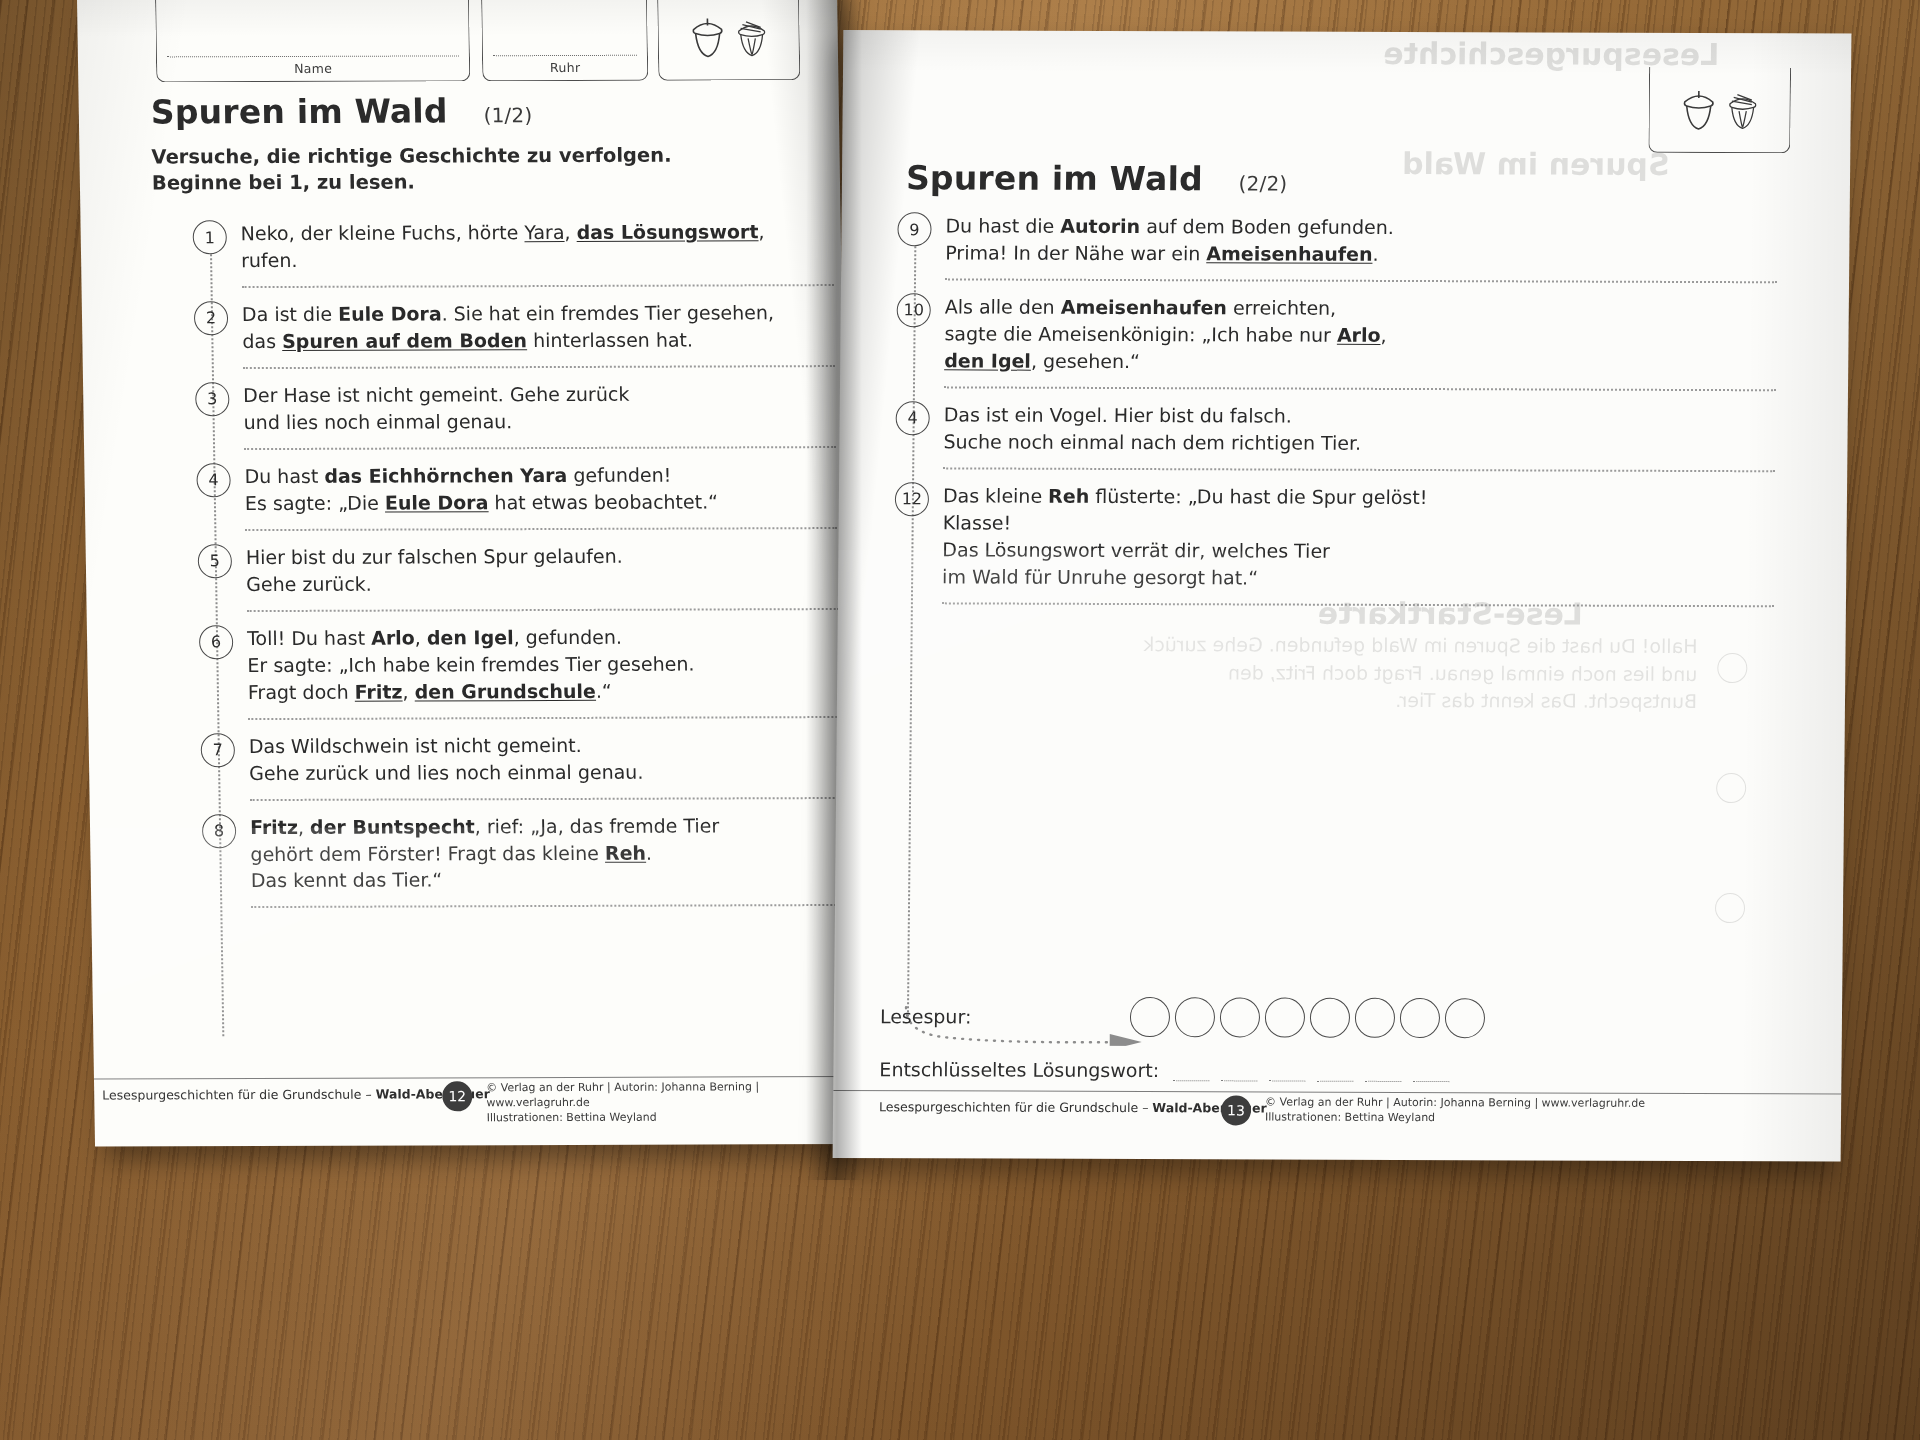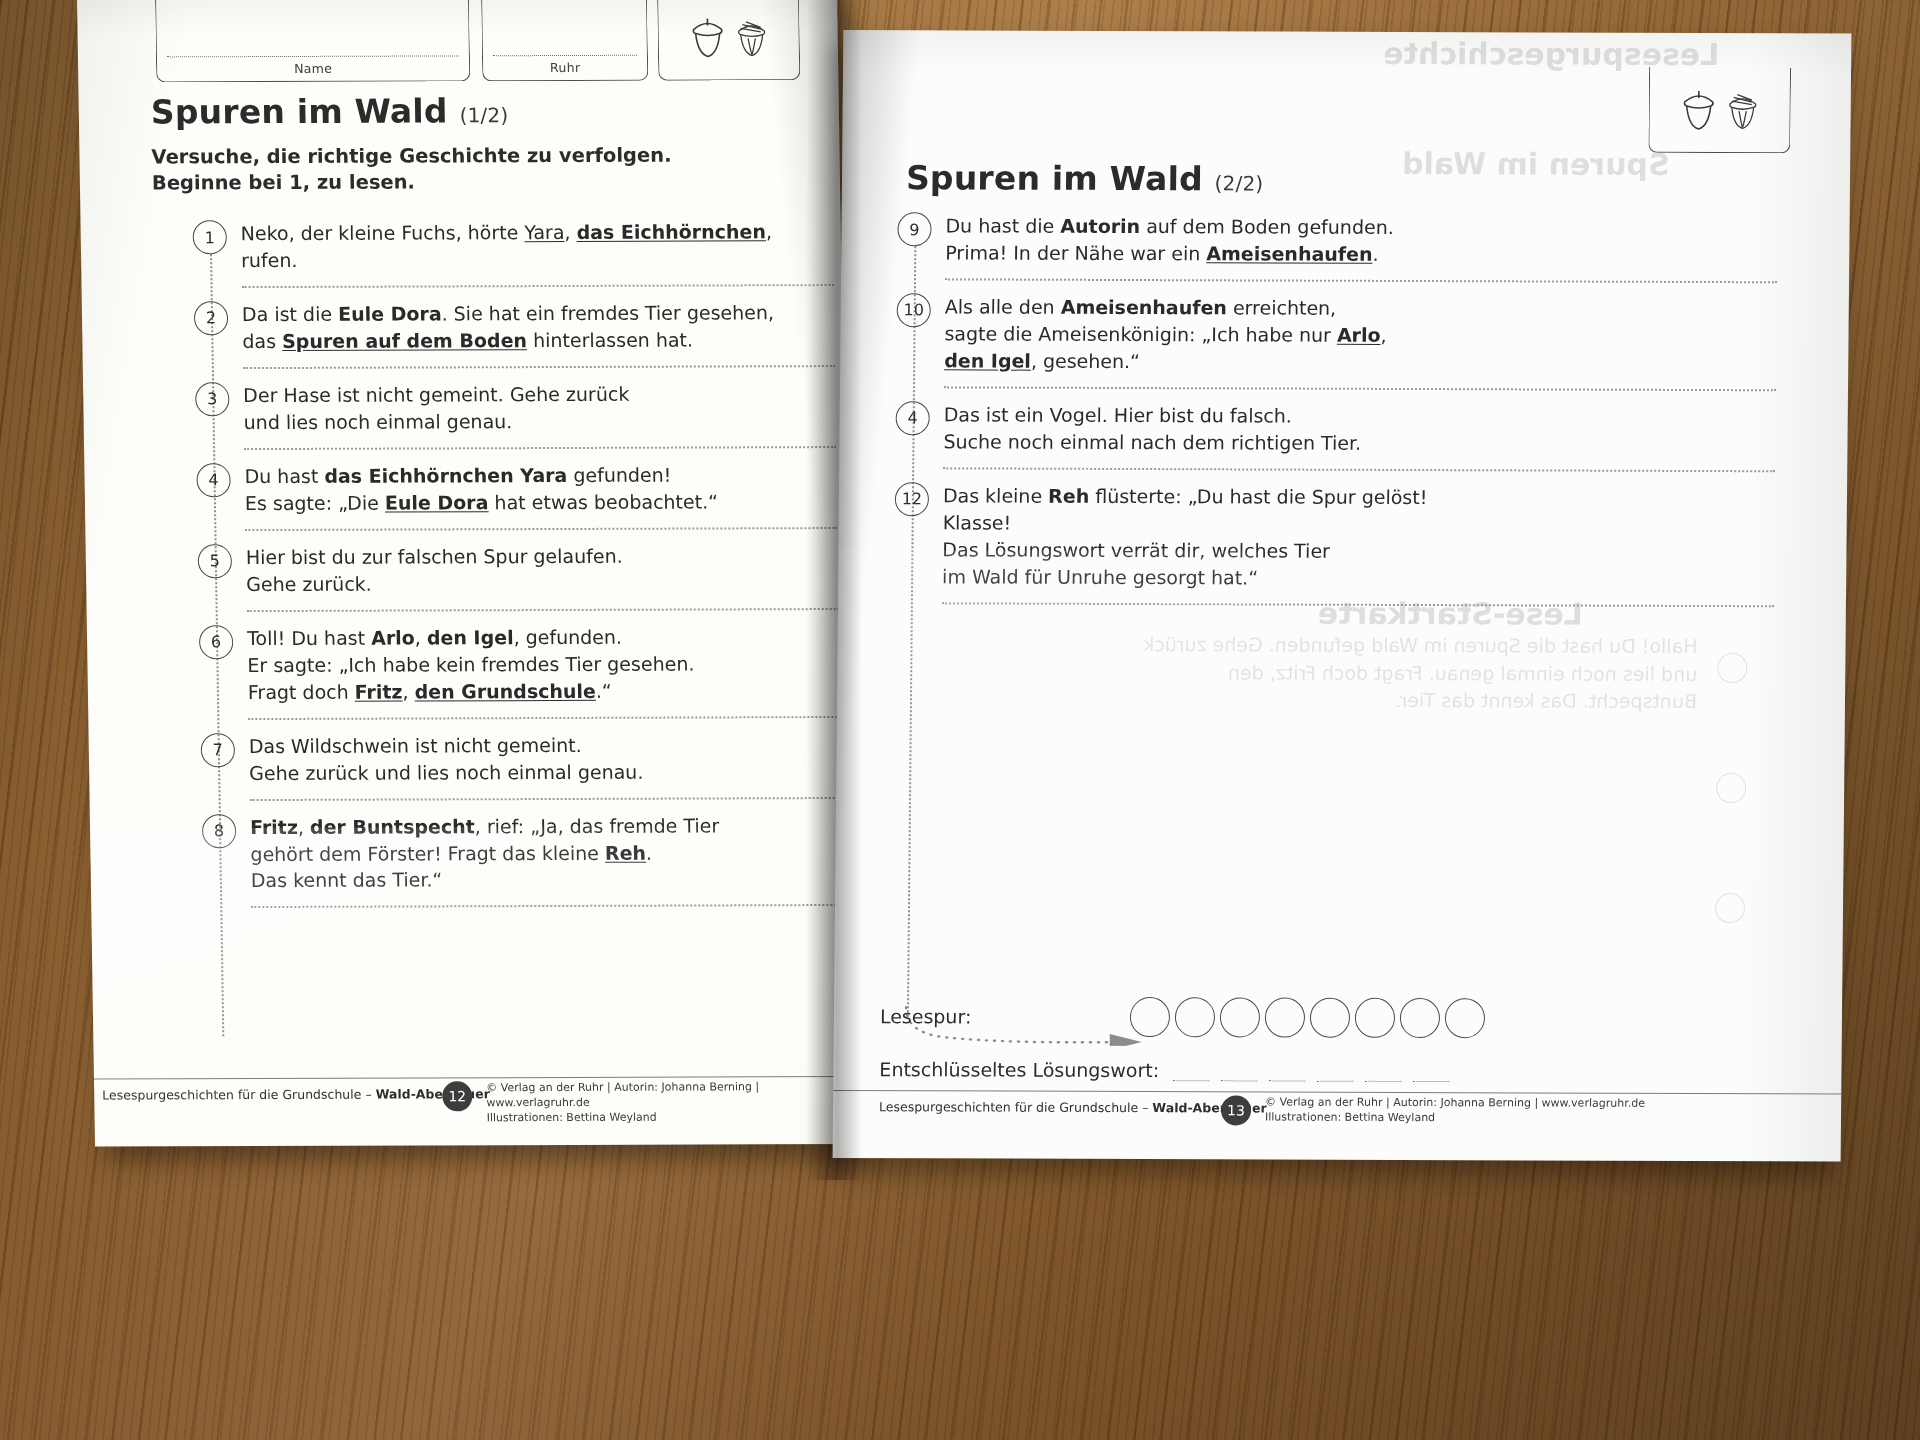--- a/index.html
+++ b/index.html
@@ -94,21 +94,21 @@
 
   
   .title {
     position: absolute;
     font-family: "DejaVu Sans", sans-serif;
     color: #2b2b2b;
     font-weight: 600;
   }
   #title-left { top: 104px; left: 72px; font-size: 33px; letter-spacing: .2px; }
   #title-right { top: 128px; left: 64px; font-size: 33px; letter-spacing: .2px; }
-  .title .part { font-size: 20px; font-weight: 400; color: #3a3a3a; }
+  .title .part { font-size: 20px; font-weight: 400; color: #3a3a3a; margin-left: 24px; }
 
   .instr {
     position: absolute; left: 72px; top: 156px; width: 600px;
     font-size: 19.5px; font-weight: 700; color: #2c2c2c; line-height: 1.35;
   }
 
   
   .steps { position: absolute; }
   #steps-left { left: 112px; top: 232px; width: 640px; }
   #steps-right { left: 56px; top: 182px; width: 880px; }
@@ -238,21 +238,21 @@
         <div>Versuche, die richtige Geschichte zu verfolgen.</div>
         <div>Beginne bei 1, zu lesen.</div>
       </div>
 
       <div class="connector" id="conn-left"></div>
 
       <div class="steps" id="steps-left">
           <div class="step">
             <div class="num">1</div>
             <div class="body">
-              <div class="line">Neko, der kleine Fuchs, hörte <u>Yara</u>, <b><u>das Eichhörnchen</u></b>,</div>
+              <div class="line">Neko, der kleine Fuchs, hörte <u>Yara</u>, <b><u>das Lösungswort</u></b>,</div>
               <div class="line">rufen.</div>
             </div>
           </div>
           <div class="sep"></div>
           <div class="step">
             <div class="num">2</div>
             <div class="body">
               <div class="line">Da ist die <b>Eule Dora</b>. Sie hat ein fremdes Tier gesehen,</div>
               <div class="line">das <b><u>Spuren auf dem Boden</u></b> hinterlassen hat.</div>
             </div>

